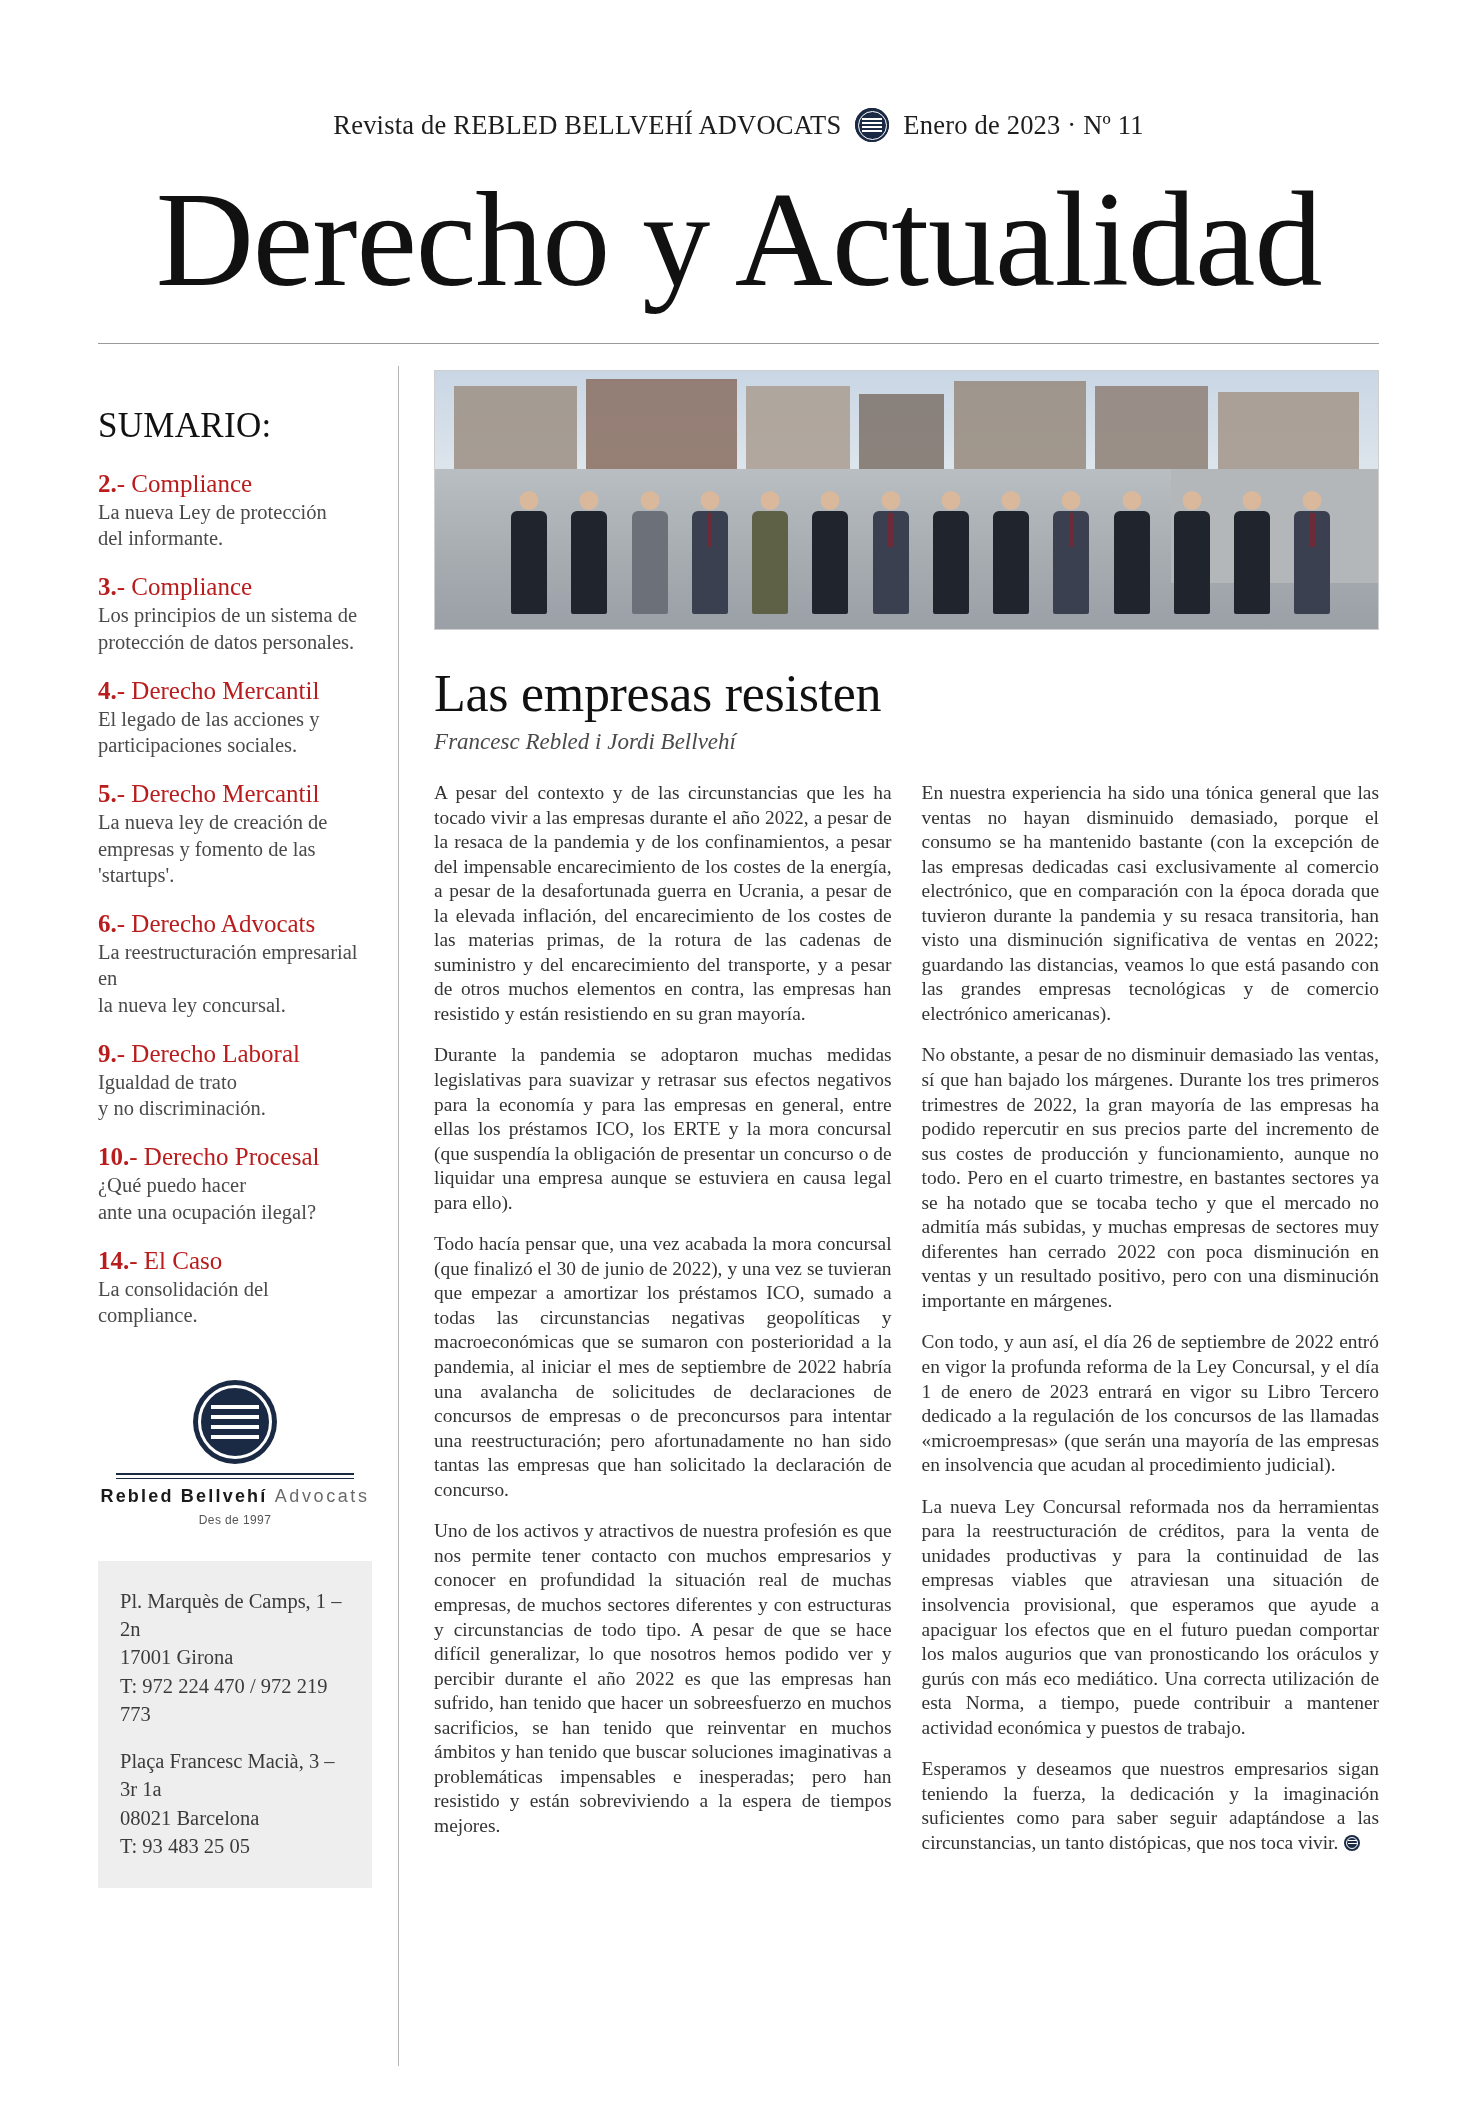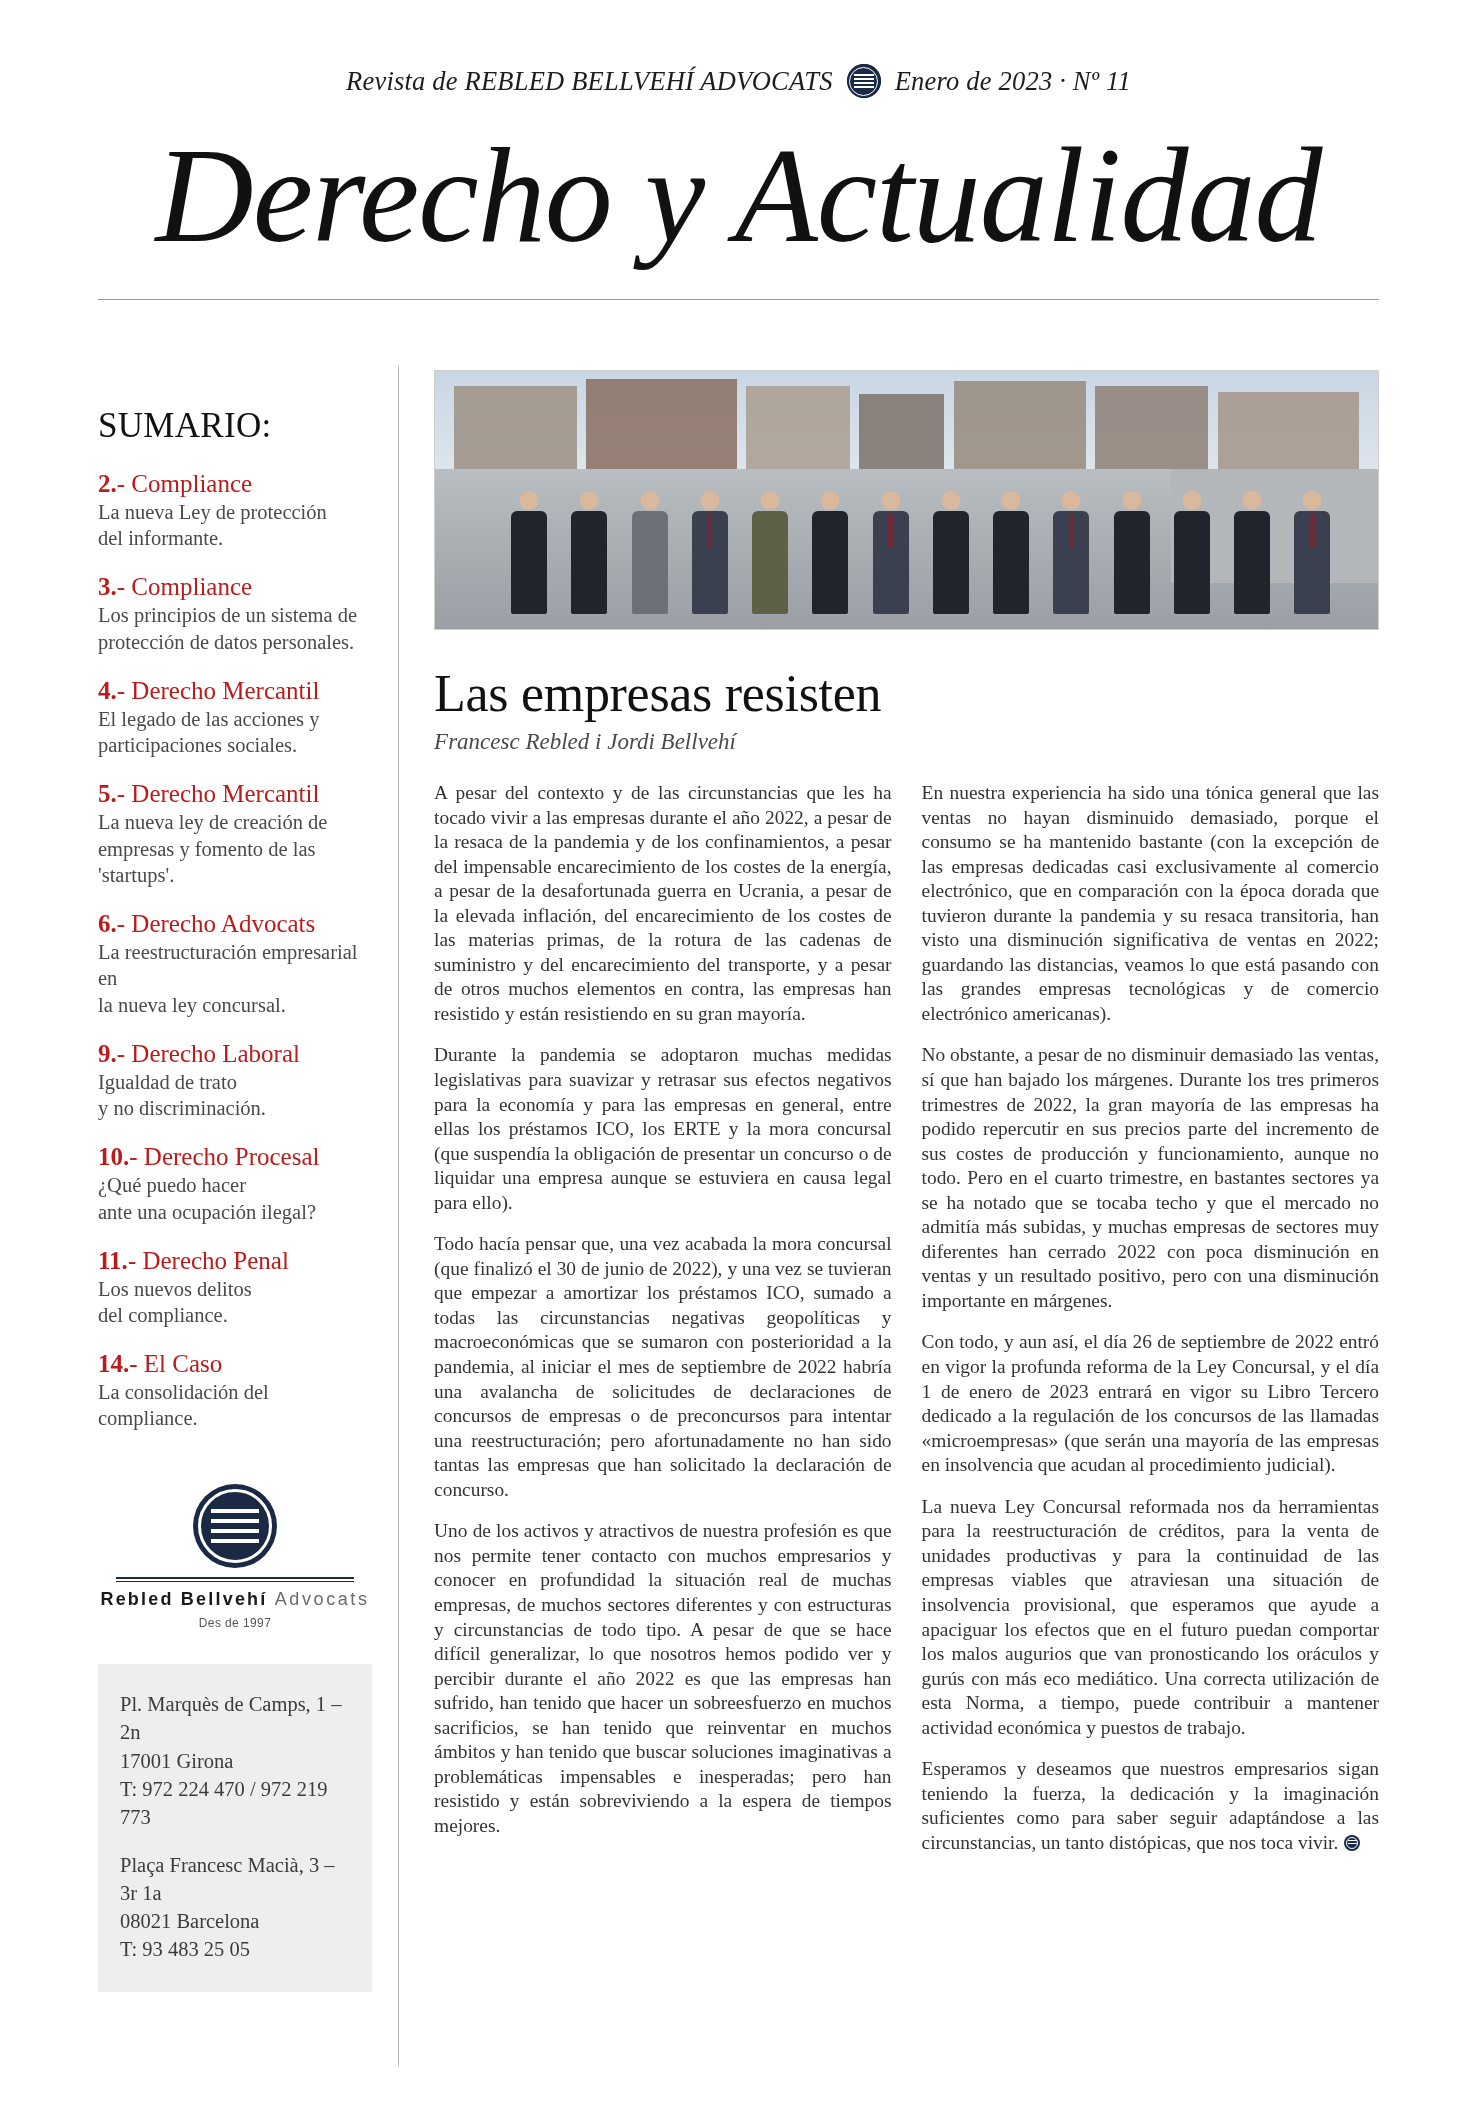--- a/index.html
+++ b/index.html
@@ -8,21 +8,21 @@
     width:1477px; height:2126px;
     background:#ffffff;
     font-family:"Liberation Serif", serif;
     color:#2b2b2b;
     position:relative;
     overflow:hidden;
   }
   .page { position:absolute; inset:0; padding:0; }
 
   
-  .masthead { padding:64px 98px 0 98px;font-style:italic; }
+  .masthead { padding:108px 98px 0 98px; }
   .kicker {
     display:flex; align-items:center; justify-content:center;
     gap:14px;
     font-size:26.5px; letter-spacing:.2px; color:#1d1d1d;
     font-family:"Liberation Serif", serif;
   }
   .kicker .k-left, .kicker .k-right { white-space:nowrap; }
   .logo-dot {
     width:34px; height:34px; border-radius:50%;
     background:#1b2a44; position:relative; flex:0 0 auto;
@@ -235,24 +235,20 @@
             </div>
             <div class="toc-item">
               <div class="toc-head"><span class="num">9.</span><span>- Derecho Laboral</span></div>
               <div class="toc-sub">Igualdad de trato<br>y no discriminación.</div>
             </div>
             <div class="toc-item">
               <div class="toc-head"><span class="num">10.</span><span>- Derecho Procesal</span></div>
               <div class="toc-sub">¿Qué puedo hacer<br>ante una ocupación ilegal?</div>
             </div>
             <div class="toc-item">
-              <div class="toc-head"><span class="num">11.</span><span>- Derecho Penal</span></div>
-              <div class="toc-sub">Los nuevos delitos<br>del compliance.</div>
-            </div>
-            <div class="toc-item">
               <div class="toc-head"><span class="num">14.</span><span>- El Caso</span></div>
               <div class="toc-sub">La consolidación del compliance.</div>
             </div>
           </div>
 
         <div class="brandblock">
           <div class="brand-circle">
             <span class="bars">
                 <i></i>
                 <i></i>

